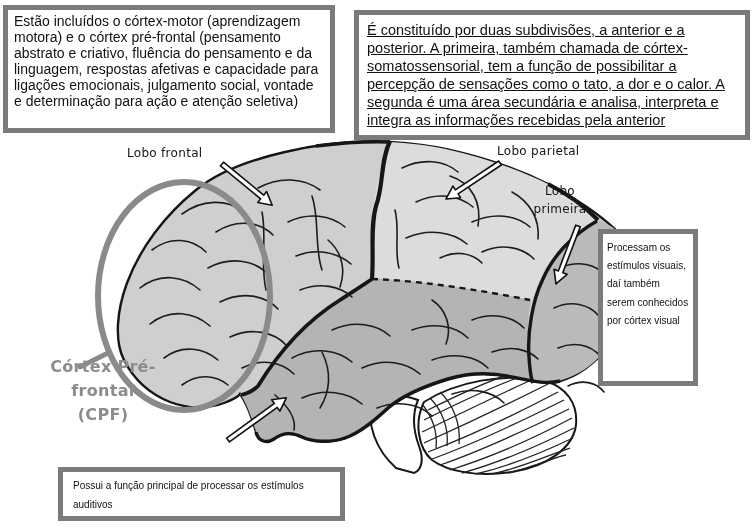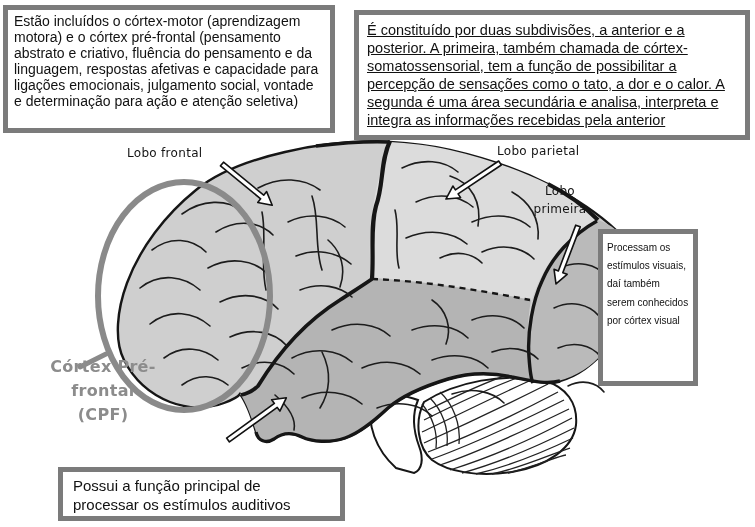--- a/index.html
+++ b/index.html
@@ -8,21 +8,21 @@
     font-family:"Liberation Sans",sans-serif;
   }
   .stage svg{position:absolute;left:0;top:0;}
   .tbox{
     position:absolute;background:#ffffff;border:5px solid #7b7b7b;
     color:#111;box-sizing:border-box;overflow:hidden;
   }
   .tbox.b1{left:3px;top:5px;width:332px;height:128px;padding:3px 6px;font-size:14px;line-height:16px;}
   .tbox.b2{left:354px;top:10px;width:396px;height:130px;padding:6px 8px;font-size:14.5px;line-height:18px;text-decoration:underline;}
   .tbox.b3{left:598px;top:229px;width:100px;height:157px;padding:5px 4px;font-size:10px;line-height:18.2px;}
-  .tbox.b4{left:58px;top:467px;width:287px;height:54px;padding:4px 10px;font-size:15px;line-height:19px;}
+  .tbox.b4{left:58px;top:467px;width:287px;height:54px;padding:4px 10px;font-size:10px;line-height:19px;}
   .lbl{
     position:absolute;font-family:"DejaVu Sans",sans-serif;font-size:12px;color:#141414;
     letter-spacing:0.3px;white-space:nowrap;
   }
   .lbl.frontal{left:127px;top:146px;}
   .lbl.parietal{left:497px;top:144px;}
   .lbl.occipital{left:518px;top:182px;width:84px;text-align:center;white-space:normal;line-height:18px;}
   .lbl.temporal{left:137px;top:441px;}
   .lbl.prefrontal{
     left:0px;top:355px;width:110px;text-align:center;white-space:normal;

